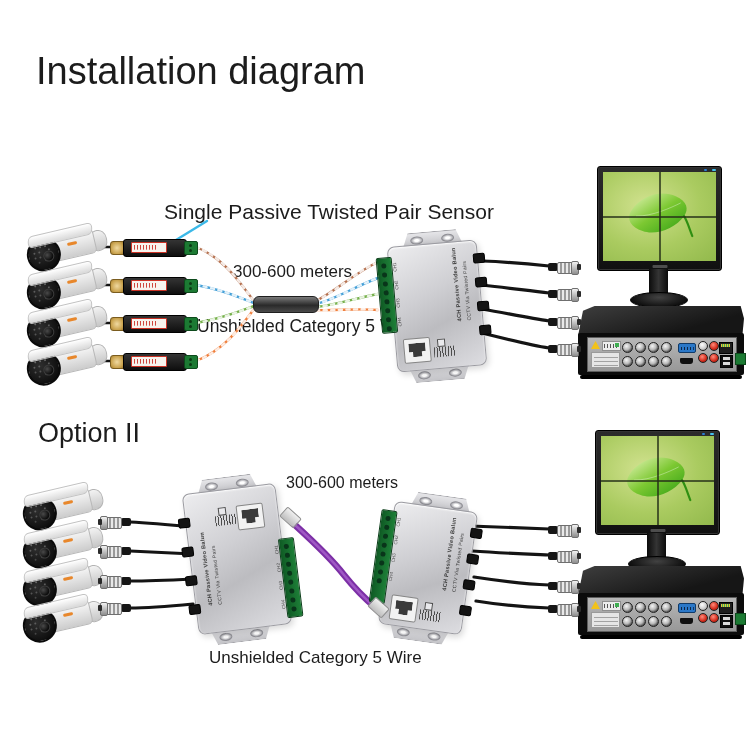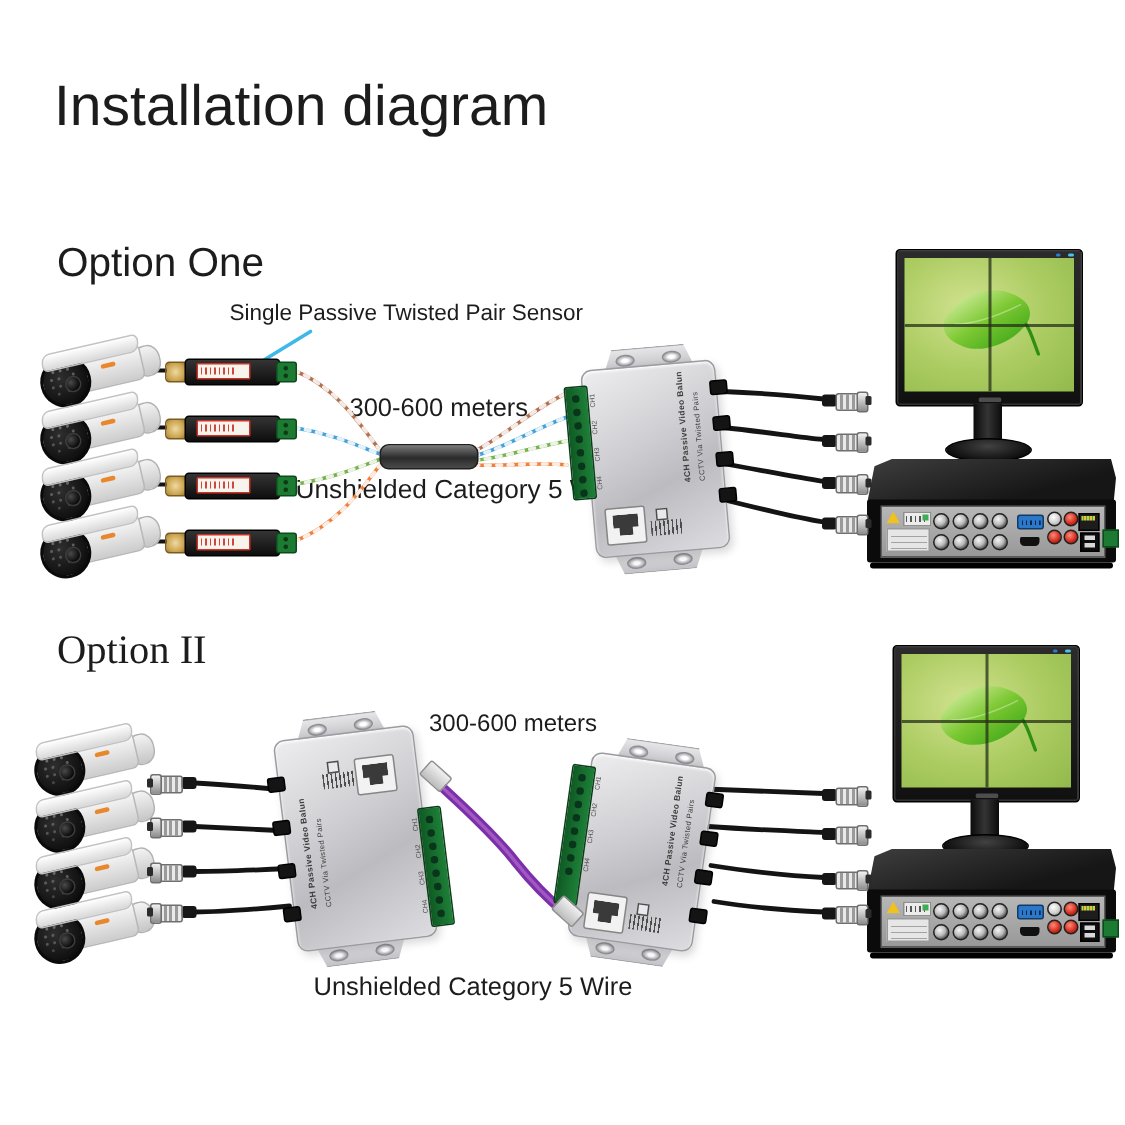--- a/index.html
+++ b/index.html
@@ -1,22 +1,22 @@
 <!DOCTYPE html>
 <html><head>
 <meta charset="utf-8">
 <style>
   html,body{margin:0;padding:0;background:#fff;}
   .canvas{position:relative;width:750px;height:750px;background:#fff;overflow:hidden;
           font-family:"Liberation Sans",sans-serif;color:#1c1c1c;}
   .lbl{position:absolute;white-space:nowrap;color:#1c1c1c;}
   .title{left:36px;top:50px;font-size:38px;}
   .opt1-head{left:38px;top:160px;font-size:27px;}
-  .opt2-head{left:38px;top:418px;font-size:27px;font-family:Liberation Serif, serif;}
-  .sensor-lbl{left:153px;top:200px;font-size:15px;}
+  .opt2-head{left:38px;top:418px;font-size:27px;}
+  .sensor-lbl{left:164px;top:200px;font-size:21px;}
   .o1-dist{left:233px;top:262px;font-size:17px;}
   .o1-wire{left:197px;top:316px;font-size:17.5px;}
   .o2-dist{left:286px;top:474px;font-size:16px;}
   .o2-wire{left:209px;top:648px;font-size:17px;}
 
   svg.wires{position:absolute;left:0;top:0;z-index:1;}
 
   
   .camera{position:absolute;width:84px;height:40px;transform:rotate(-13deg);z-index:3;}
   .cam-hood{position:absolute;left:4px;top:0px;width:64px;height:10px;border-radius:5px;
@@ -152,21 +152,20 @@
 
   .sleeve{position:absolute;left:253px;top:296px;width:64px;height:15px;border-radius:6px;z-index:2;
     background:linear-gradient(#7a7a7a,#2a2a2a 55%,#4a4a4a);border:1px solid #1f1f1f;}
 </style>
 </head>
 <body>
 
 <div class="canvas">
 
   <div class="lbl title">Installation diagram</div>
-  <div class="lbl opt1-head">Option One</div>
   <div class="lbl sensor-lbl">Single Passive Twisted Pair Sensor</div>
   <div class="lbl o1-dist">300-600 meters</div>
   <div class="lbl o1-wire">Unshielded Category 5 Wire</div>
   <div class="lbl opt2-head">Option II</div>
   <div class="lbl o2-dist">300-600 meters</div>
   <div class="lbl o2-wire">Unshielded Category 5 Wire</div>
 
   <svg class="wires" width="750" height="750">
     <defs>
       <linearGradient id="leafA" x1="0" y1="0" x2="1" y2="1">

